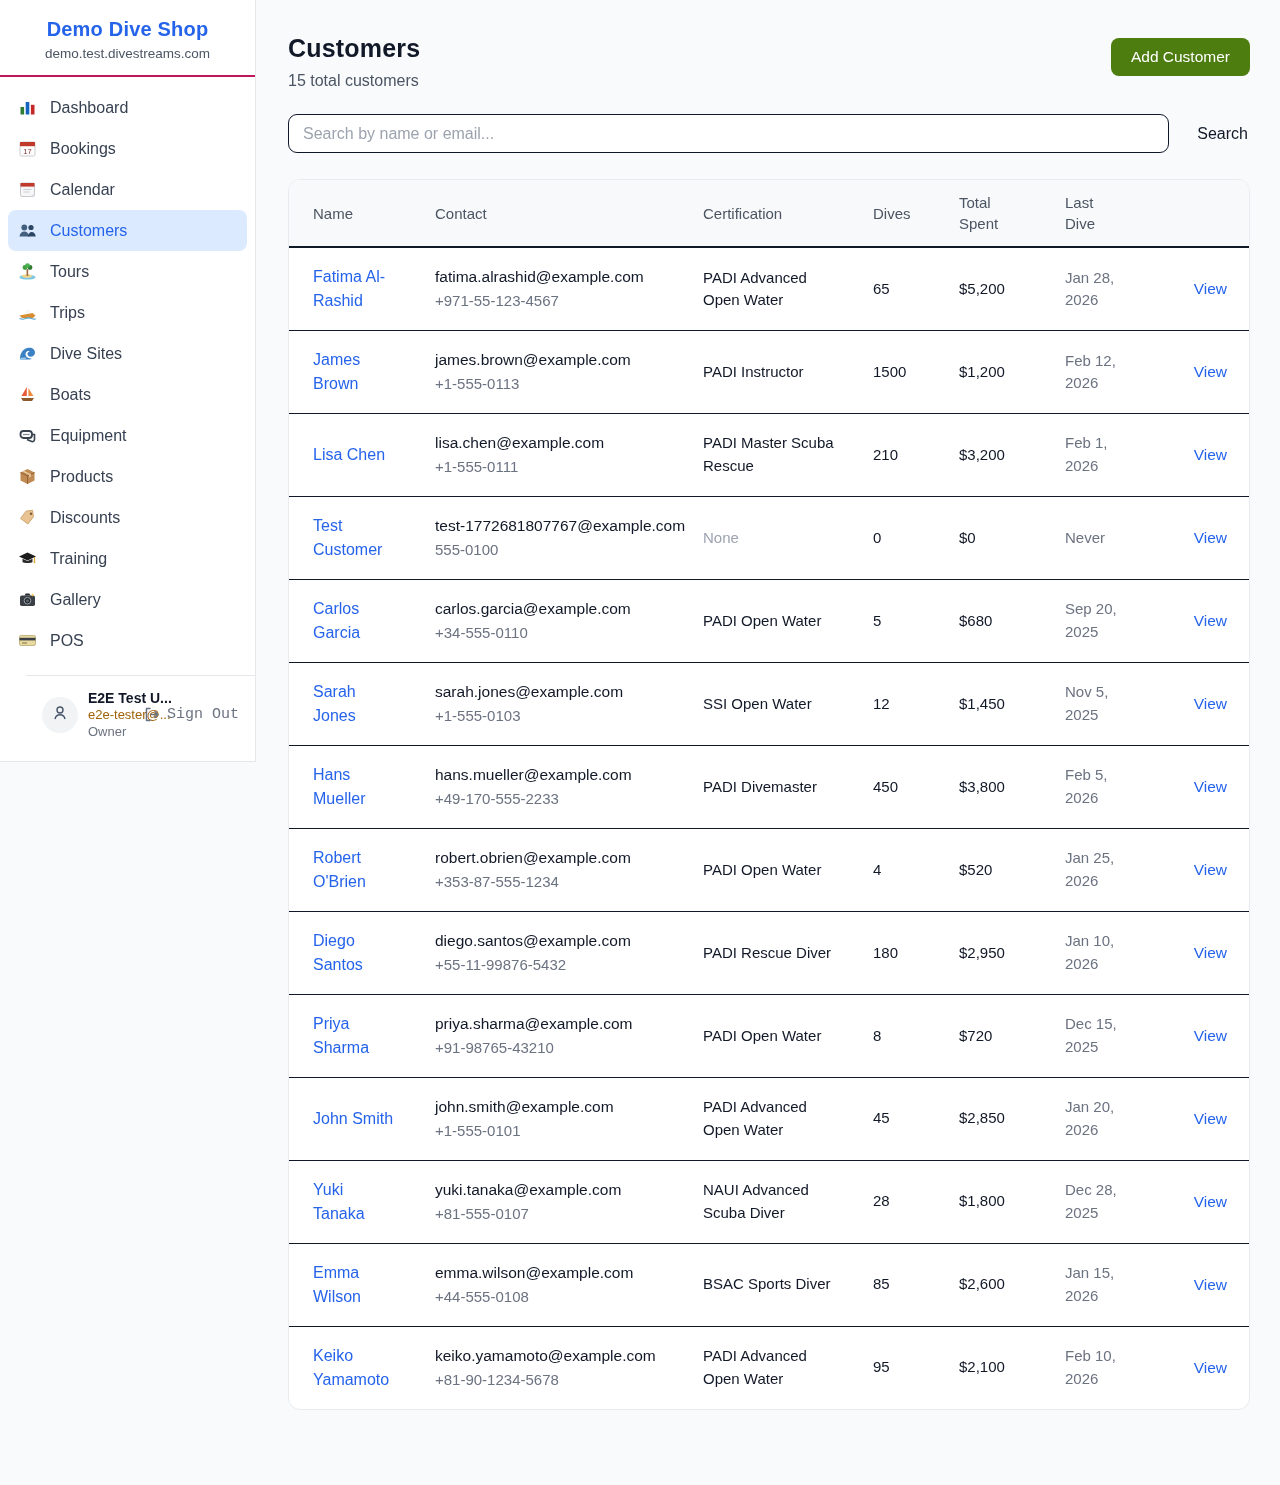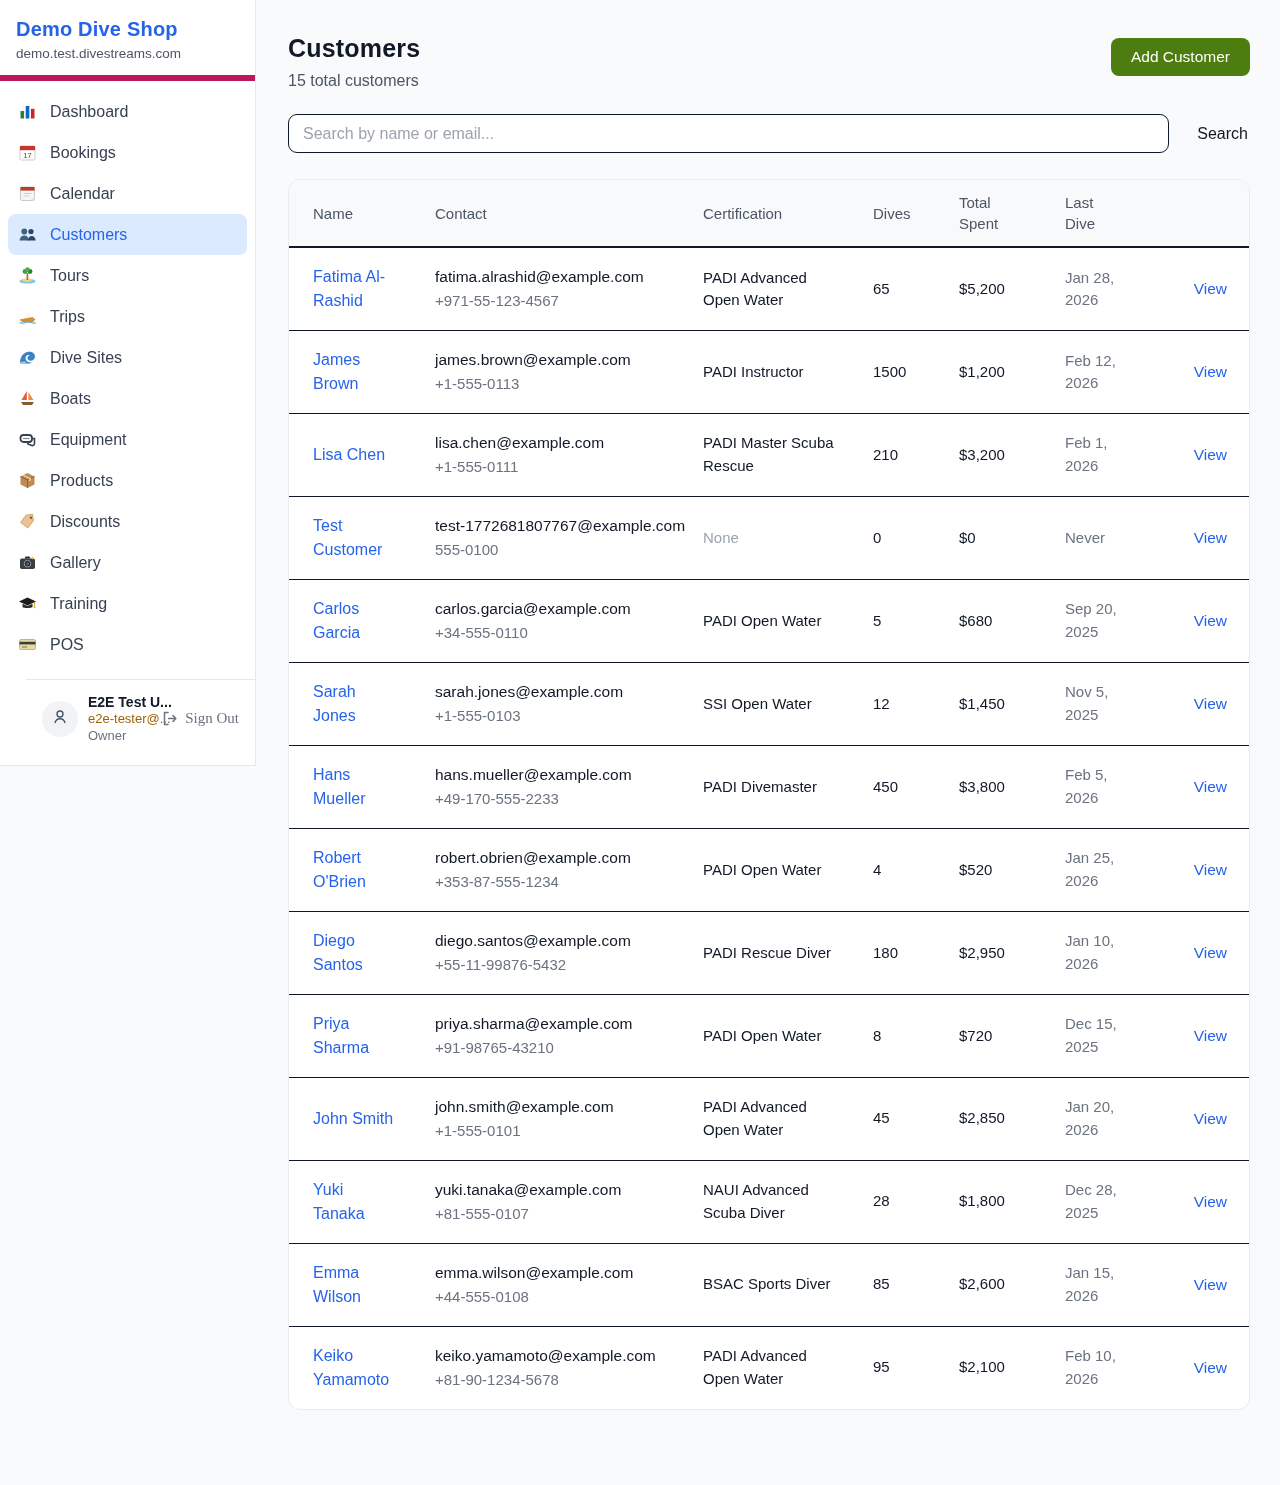--- a/index.html
+++ b/index.html
@@ -11,21 +11,21 @@
     position:relative;
   }
   
   .sidebar {
     position:absolute; top:0; left:0; width:256px;
     background:#ffffff;
     border-right:1px solid #e5e7eb;
     border-bottom:1px solid #e5e7eb;
     padding-bottom:4px;
   }
-  .sidebar-header { padding:18px 16px 14px 16px; border-bottom:6px solid #be185d; }
+  .sidebar-header { padding:18px 16px 14px 16px; border-bottom:2px solid #be185d;text-align:center; }
   .shop-name { color:#2563eb; font-size:20px; font-weight:bold; letter-spacing:.2px; }
   .shop-domain { color:#4b5563; font-size:13.5px; margin-top:5px; }
   .nav { padding:10px 8px; }
   .nav-item {
     display:flex; align-items:center; gap:13px;
     padding:11px 10px; border-radius:8px; cursor:pointer;
     font-size:16px; color:#374151;
   }
   .nav-item.active { background:#dbeafe; color:#2563eb; }
   .nav-icon { width:19px; height:19px; display:inline-flex; flex:none; }
@@ -40,21 +40,21 @@
     background:#f1f3f5; flex:none;
     display:flex; align-items:center; justify-content:center;
   }
   .user-info { min-width:0; line-height:1.3; }
   .user-name { font-size:14px; font-weight:bold; color:#111827; white-space:nowrap; }
   .user-email { font-size:13px; color:#a16207; white-space:nowrap; }
   .user-role { font-size:13px; color:#6b7280; }
   .sign-out {
     margin-left:auto; display:flex; align-items:center; gap:7px;
     background:none; border:none; cursor:pointer;
-    color:#6b7280; font-size:15px; font-family:Liberation Serif, serif; white-space:nowrap;
+    color:#6b7280; font-size:15px; font-family:Liberation Mono, monospace; white-space:nowrap;
   }
   
   .main { position:absolute; left:288px; top:0; width:962px; }
   .page-header { display:flex; align-items:flex-start; justify-content:space-between; margin-top:34px; }
   .page-title { font-size:25px; font-weight:bold; color:#111827; letter-spacing:.2px; }
   .page-subtitle { font-size:16px; color:#4b5563; margin-top:9px; }
   .add-btn {
     background:#4d7c0f; color:#ffffff; border:none; cursor:pointer;
     font-family:inherit; font-size:15.5px; font-weight:500;
     border-radius:8px; height:38px; padding:0 20px; margin-top:4px;
@@ -234,40 +234,40 @@
               <path d="M9 3h6.5v6.5L9 16 2.5 9.5z" fill="#eac392" stroke="#c99b62" stroke-width="0.8" transform="rotate(-8 9.5 9.5)"></path>
               <circle cx="13" cy="5.8" r="1.2" fill="#7a5a33"></circle>
             </svg>
           </span>
     <span class="nav-label">Discounts</span>
   </div>
 
   <div class="nav-item">
     <span class="nav-icon">
             <svg viewBox="0 0 19 19">
+              <path d="M9.5 3.5L18 7.5l-8.5 4-8.5-4z" fill="#1c1c1c"></path>
+              <path d="M4.5 9.7v3.3c1.4 1.4 8.6 1.4 10 0V9.7l-5 2.3z" fill="#2b2b2b"></path>
+              <path d="M16.5 8v4.5" stroke="#e4a62c" stroke-width="1.2"></path>
+              <circle cx="16.5" cy="13.3" r="1" fill="#e4a62c"></circle>
+            </svg>
+          </span>
+    <span class="nav-label">Training</span>
+  </div>
+
+  <div class="nav-item">
+    <span class="nav-icon">
+            <svg viewBox="0 0 19 19">
               <rect x="2" y="5.5" width="15" height="10.5" rx="1.8" fill="#3a3f45"></rect>
               <path d="M6.5 5.5l1.2-2h3.6l1.2 2z" fill="#24282c"></path>
               <circle cx="9.5" cy="10.7" r="3.3" fill="#23272b" stroke="#9aa1a8" stroke-width="1"></circle>
               <circle cx="9.5" cy="10.7" r="1.5" fill="#5c666f"></circle>
               <path d="M14.5 3.2l.5 1.3 1.3.5-1.3.5-.5 1.3-.5-1.3-1.3-.5 1.3-.5z" fill="#f3c13a"></path>
             </svg>
           </span>
     <span class="nav-label">Gallery</span>
-  </div>
-
-  <div class="nav-item">
-    <span class="nav-icon">
-            <svg viewBox="0 0 19 19">
-              <path d="M9.5 3.5L18 7.5l-8.5 4-8.5-4z" fill="#1c1c1c"></path>
-              <path d="M4.5 9.7v3.3c1.4 1.4 8.6 1.4 10 0V9.7l-5 2.3z" fill="#2b2b2b"></path>
-              <path d="M16.5 8v4.5" stroke="#e4a62c" stroke-width="1.2"></path>
-              <circle cx="16.5" cy="13.3" r="1" fill="#e4a62c"></circle>
-            </svg>
-          </span>
-    <span class="nav-label">Training</span>
   </div>
 
   <div class="nav-item">
     <span class="nav-icon">
             <svg viewBox="0 0 19 19">
               <rect x="1.5" y="4.5" width="16" height="10" rx="1.6" fill="#e7d9a0" stroke="#b7a86f" stroke-width="0.8"></rect>
               <rect x="1.5" y="6.8" width="16" height="2.6" fill="#3a3f45"></rect>
               <path d="M4 12h5" stroke="#8e8458" stroke-width="1.2"></path>
             </svg>
           </span>

